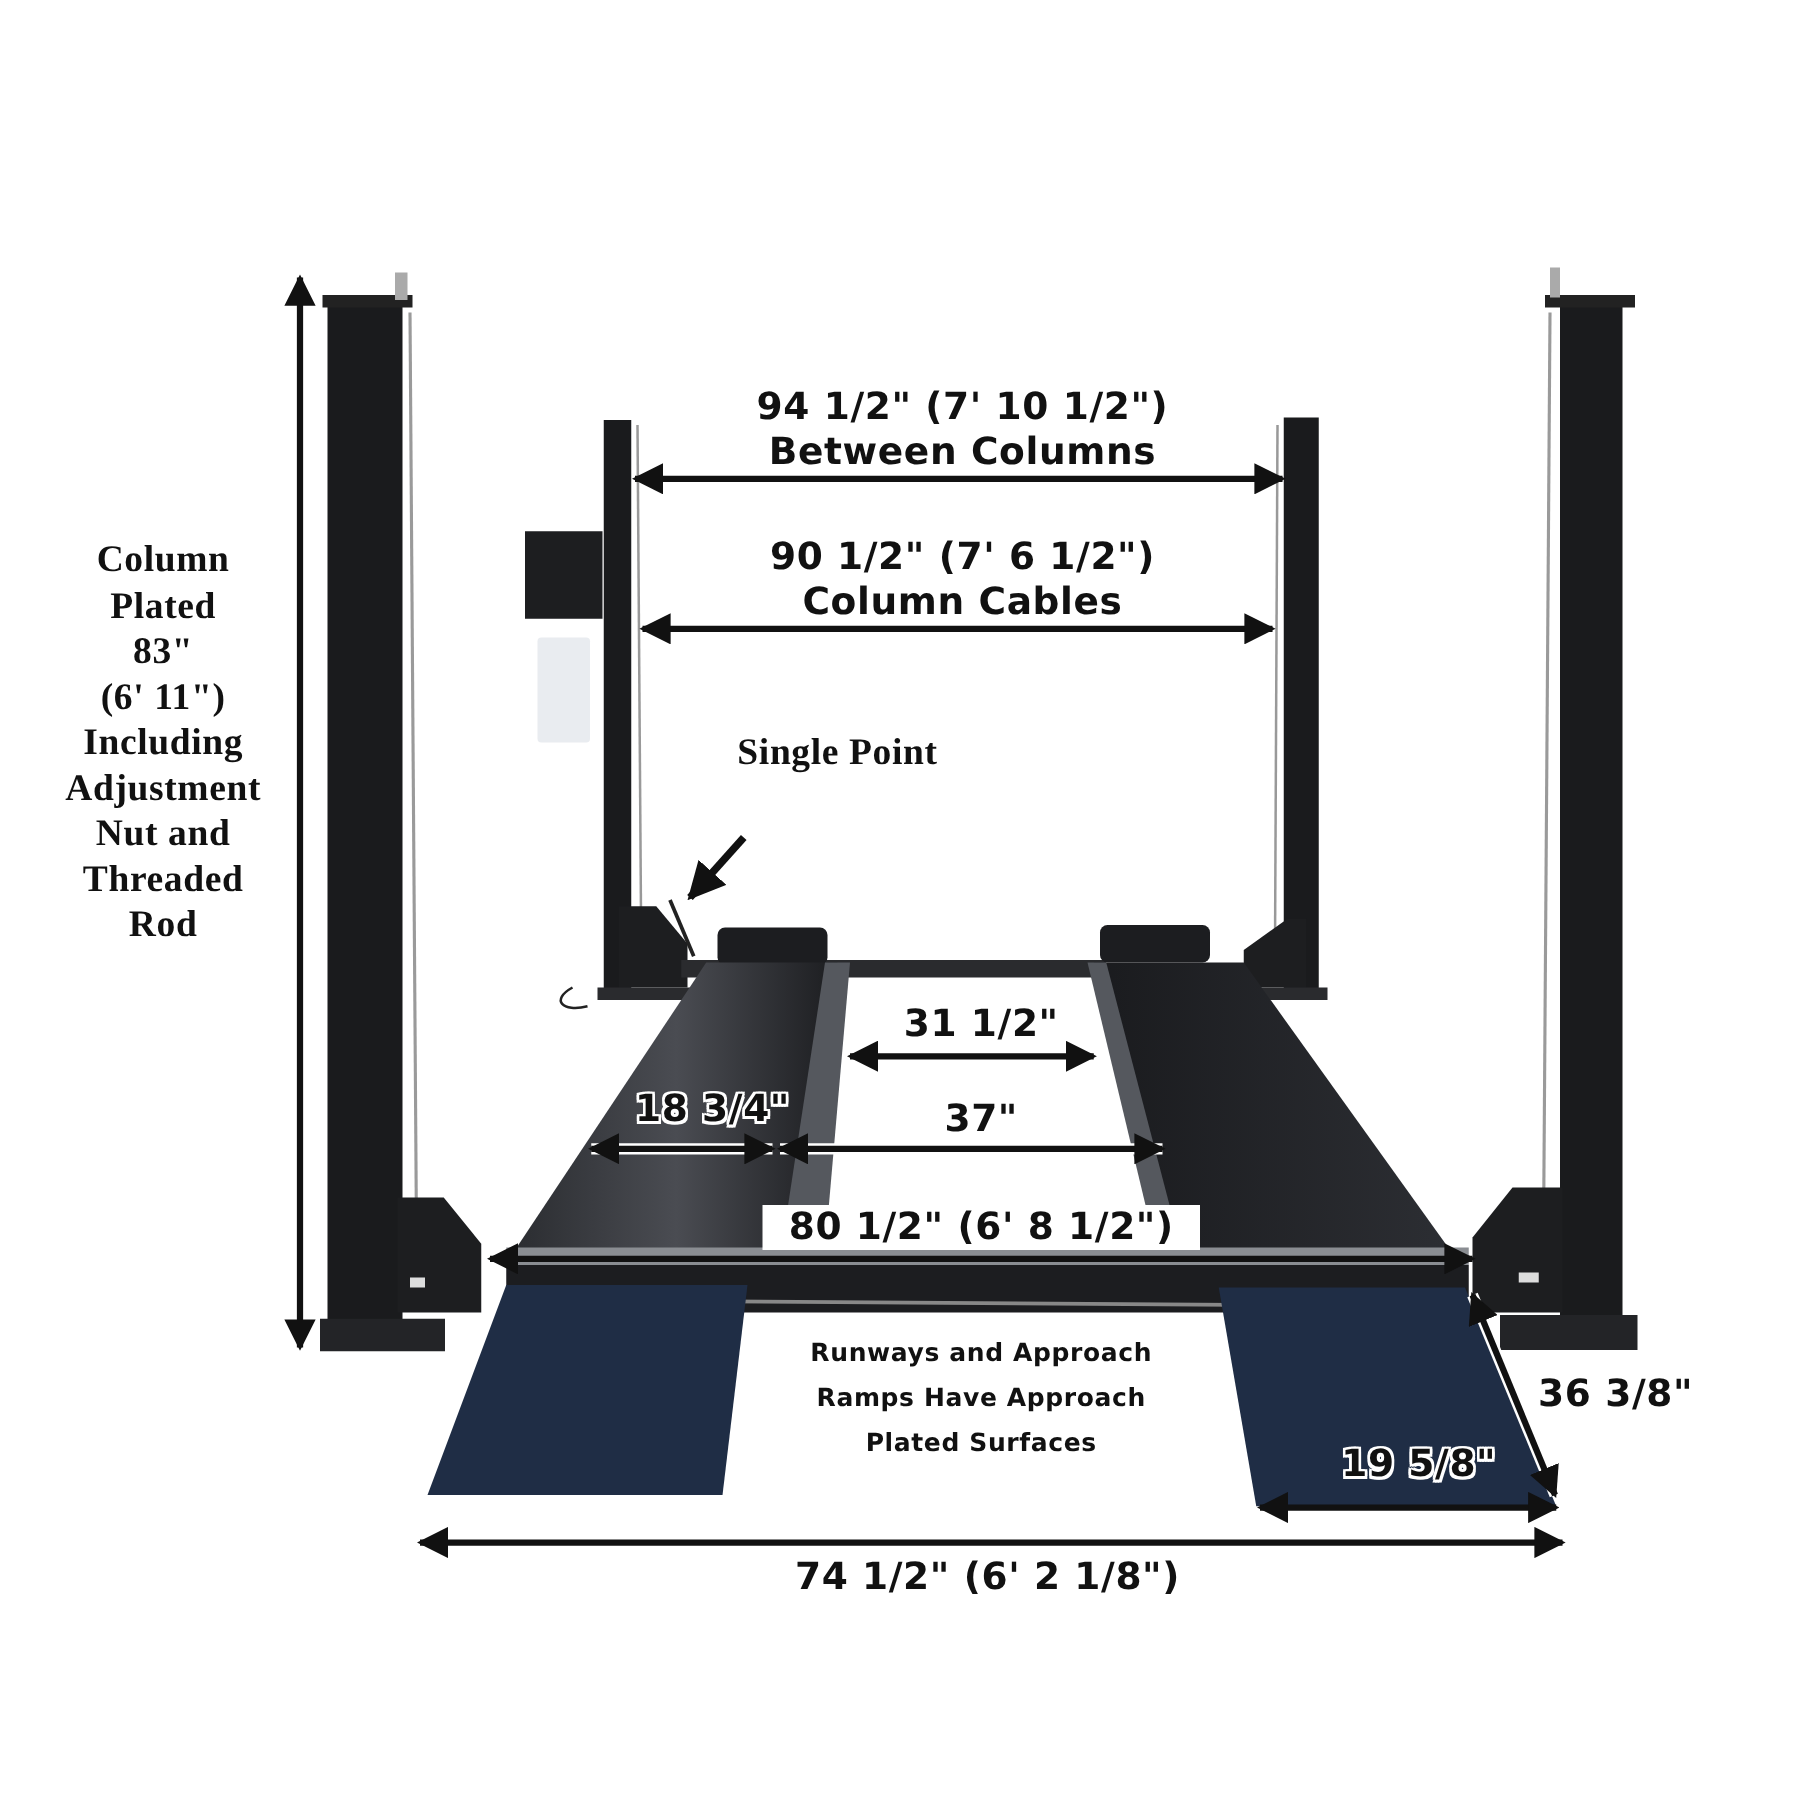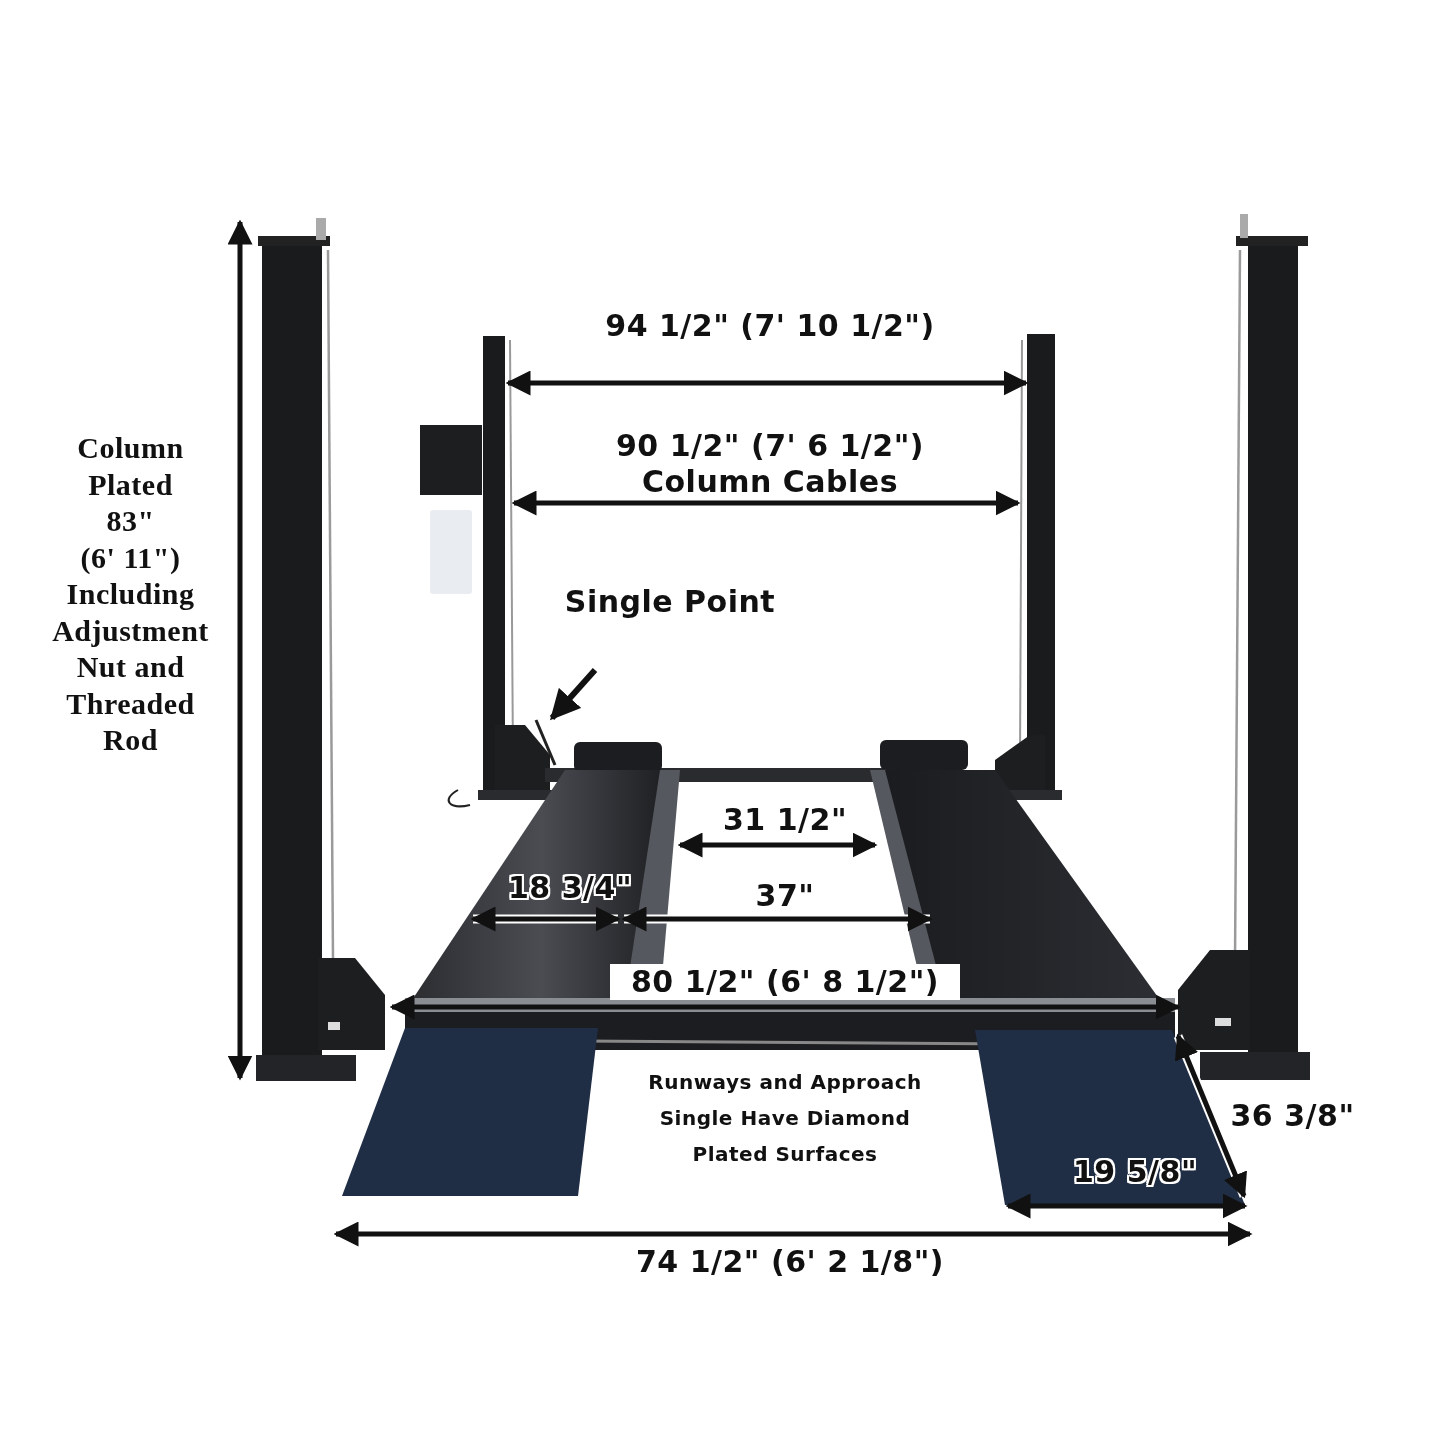--- a/index.html
+++ b/index.html
@@ -6,21 +6,21 @@
     body { width: 1445px; height: 1445px; position: relative; overflow: hidden;
            font-family: "DejaVu Sans", sans-serif; }
     #stage { position: absolute; left: 0; top: 0; width: 1445px; height: 1445px; }
     .lbl { position: absolute; color: #111; font-family: "DejaVu Sans", sans-serif;
            font-weight: bold; text-align: center; white-space: nowrap; letter-spacing: 0.5px; }
     .lbl.big { font-size: 30px; line-height: 36px; }
     .lbl.outlined { color: #111; text-shadow:
         -2px -2px 0 #fff, 2px -2px 0 #fff, -2px 2px 0 #fff, 2px 2px 0 #fff,
         0 -2px 0 #fff, 0 2px 0 #fff, -2px 0 0 #fff, 2px 0 0 #fff; }
     .lbl.col-height { left: 18px; top: 430px; width: 225px; font-size: 30px; line-height: 36.5px; font-family: Liberation Serif, serif; }
-    .lbl.lock { left: 540px; top: 584px; width: 260px; font-size: 30px; line-height: 36px; }
+    .lbl.lock { left: 540px; top: 584px; width: 260px; font-size: 30px; line-height: 36px; font-family: Liberation Serif, serif; }
     .lbl.runways { left: 560px; top: 1064px; width: 450px; font-size: 20px; line-height: 36px; }
     .line { display: block; }
   </style>
 </head>
 <body>
 
 <div id="stage">
   <svg width="1445" height="1445" viewBox="0 0 1445 1445" xmlns="http://www.w3.org/2000/svg">
     <defs>
       <marker id="ah" viewBox="0 0 10 10" refX="9" refY="5" markerWidth="5" markerHeight="5" orient="auto-start-reverse">
@@ -118,20 +118,21 @@
     <span class="line">Including</span>
     <span class="line">Adjustment</span>
     <span class="line">Nut and</span>
     <span class="line">Threaded</span>
     <span class="line">Rod</span>
   </div>
 
   
   <div class="lbl big" style="left:560px; top:308px; width:420px;">
     <span class="line">94 1/2" (7' 10 1/2")</span>
+    <span class="line">Between Columns</span>
   </div>
 
   
   <div class="lbl big" style="left:560px; top:428px; width:420px;">
     <span class="line">90 1/2" (7' 6 1/2")</span>
     <span class="line">Column Cables</span>
   </div>
 
   
   <div class="lbl lock">
@@ -146,21 +147,21 @@
 
   
   <div class="lbl big" style="left:730px; top:878px; width:110px;">37"</div>
 
   
   <div class="lbl big outlined" style="left:610px; top:964px; width:350px; background:#fff;">80 1/2" (6' 8 1/2")</div>
 
   
   <div class="lbl runways outlined">
     <span class="line">Runways and Approach</span>
-    <span class="line">Single Have Diamond</span>
+    <span class="line">Ramps Have Approach</span>
     <span class="line">Plated Surfaces</span>
   </div>
 
   
   <div class="lbl big" style="left:1220px; top:1098px; width:145px;">36 3/8"</div>
 
   
   <div class="lbl big outlined" style="left:1060px; top:1154px; width:150px;">19 5/8"</div>
 
   

